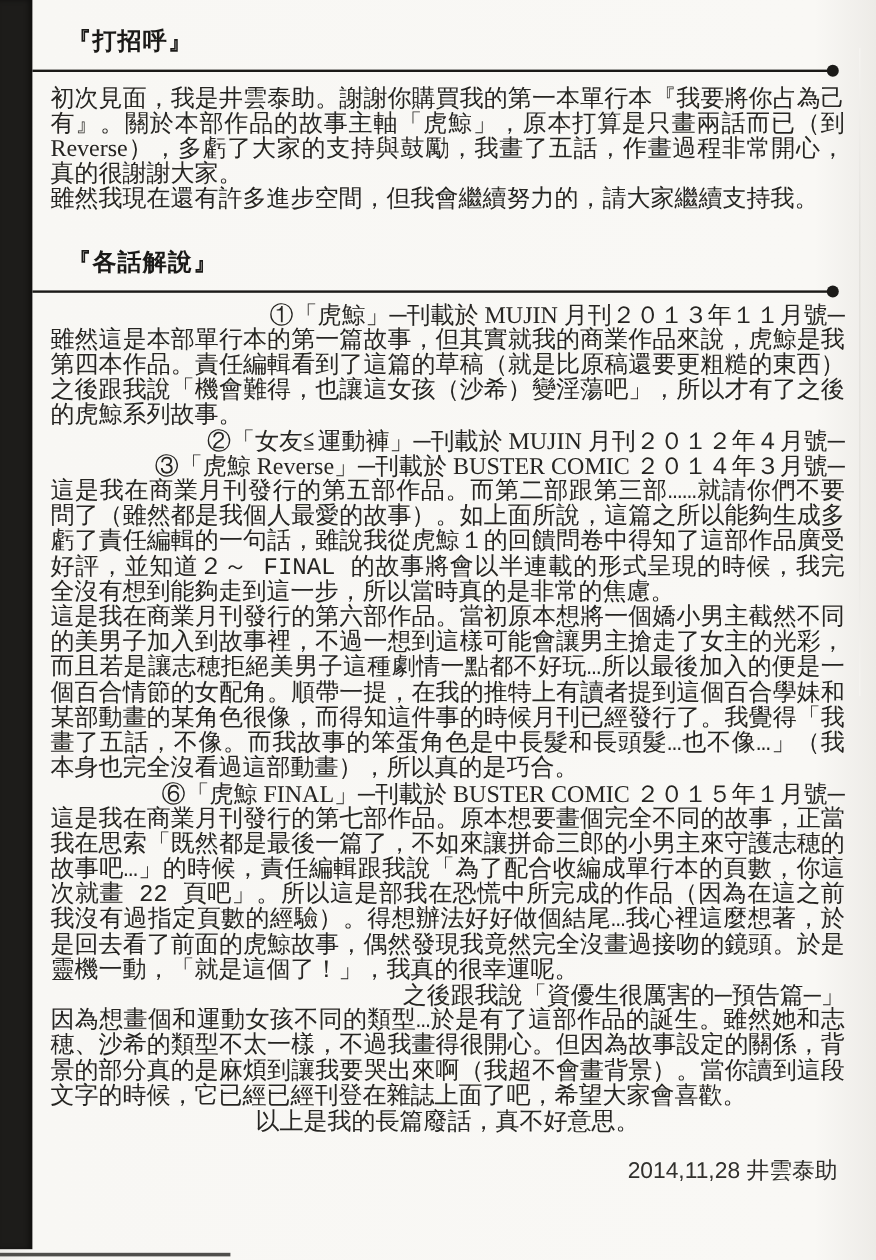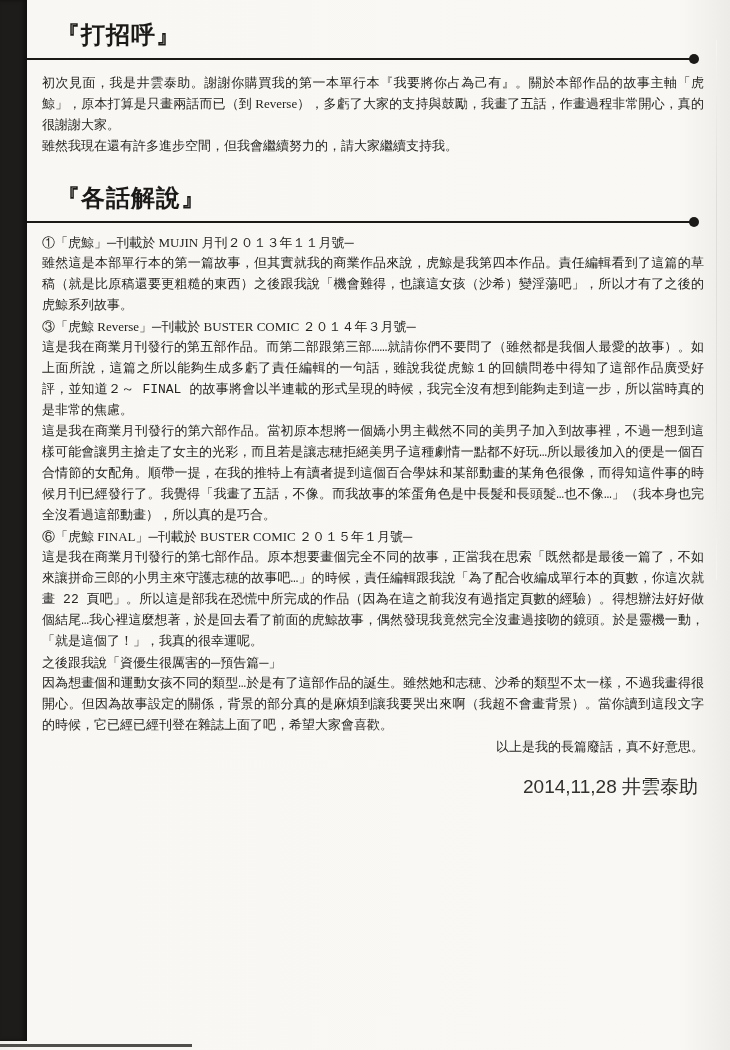--- a/index.html
+++ b/index.html
@@ -29,49 +29,49 @@
     opacity: .7;
   }
   .content {
     position: absolute; left: 27px; top: 0; right: 0;
     padding: 20px 26px 0 15px;
   }
   .sec-title {
     margin: 0 0 0 14px;
     font-family: "Liberation Sans", "DejaVu Sans", sans-serif;
     font-weight: bold;
-    font-size: 24px;
+    font-size: 20px;
     line-height: 30px;
     letter-spacing: 1px;
     color: #1b1a18;
   }
   .rule {
     margin: 8px 7px 0 -15px;
     border-top: 2.5px solid #1b1a18;
     position: relative;
     height: 0;
   }
   .rule .dot {
     position: absolute; right: -2px; top: -6.5px;
     width: 10px; height: 10px; border-radius: 50%;
     background: #1b1a18;
   }
   .bodytext {
-    font-size: 13px;
+    font-size: 20px;
     line-height: 21px;
     text-align: justify;
     color: #262522;
   }
   .greeting-paras { margin-top: 12px; }
   .greeting-paras p { margin: 0; }
   .commentary-title { margin-top: 27px; }
   .entries { margin-top: 9px; }
-  .entry-heading { margin: 0; text-align: left; }
+  .entry-heading { margin: 0; text-align: right; }
   .entry-body { margin: 0; font-family: Liberation Mono, monospace; }
-  .closing { margin: 0; text-align: right; }
+  .closing { margin: 0; text-align: center; }
   .signature {
     margin-top: 17px;
     text-align: right;
     padding-right: 6px;
     font-family: "Liberation Sans", "DejaVu Sans", sans-serif;
     font-size: 19px;
     color: #31302d;
   }
 </style>
 </head>
@@ -99,20 +99,21 @@
     <div class="rule">
       <span class="dot"></span>
     </div>
 
     <div class="bodytext entries">
       <div>
         <p class="entry-heading">①「虎鯨」─刊載於 MUJIN 月刊２０１３年１１月號─</p>
         <p class="entry-body">雖然這是本部單行本的第一篇故事，但其實就我的商業作品來說，虎鯨是我第四本作品。責任編輯看到了這篇的草稿（就是比原稿還要更粗糙的東西）之後跟我說「機會難得，也讓這女孩（沙希）變淫蕩吧」，所以才有了之後的虎鯨系列故事。</p>
       </div>
       <div>
+        <p class="entry-heading">②「女友≦運動褲」─刊載於 MUJIN 月刊２０１２年４月號─</p>
       </div>
       <div>
         <p class="entry-heading">③「虎鯨 Reverse」─刊載於 BUSTER COMIC ２０１４年３月號─</p>
         <p class="entry-body">這是我在商業月刊發行的第五部作品。而第二部跟第三部……就請你們不要問了（雖然都是我個人最愛的故事）。如上面所說，這篇之所以能夠生成多虧了責任編輯的一句話，雖說我從虎鯨１的回饋問卷中得知了這部作品廣受好評，並知道２～ FINAL 的故事將會以半連載的形式呈現的時候，我完全沒有想到能夠走到這一步，所以當時真的是非常的焦慮。</p>
       </div>
       <div>
         <p class="entry-body">這是我在商業月刊發行的第六部作品。當初原本想將一個嬌小男主截然不同的美男子加入到故事裡，不過一想到這樣可能會讓男主搶走了女主的光彩，而且若是讓志穂拒絕美男子這種劇情一點都不好玩…所以最後加入的便是一個百合情節的女配角。順帶一提，在我的推特上有讀者提到這個百合學妹和某部動畫的某角色很像，而得知這件事的時候月刊已經發行了。我覺得「我畫了五話，不像。而我故事的笨蛋角色是中長髮和長頭髮…也不像…」（我本身也完全沒看過這部動畫），所以真的是巧合。</p>
       </div>
       <div>
         <p class="entry-heading">⑥「虎鯨 FINAL」─刊載於 BUSTER COMIC ２０１５年１月號─</p>

